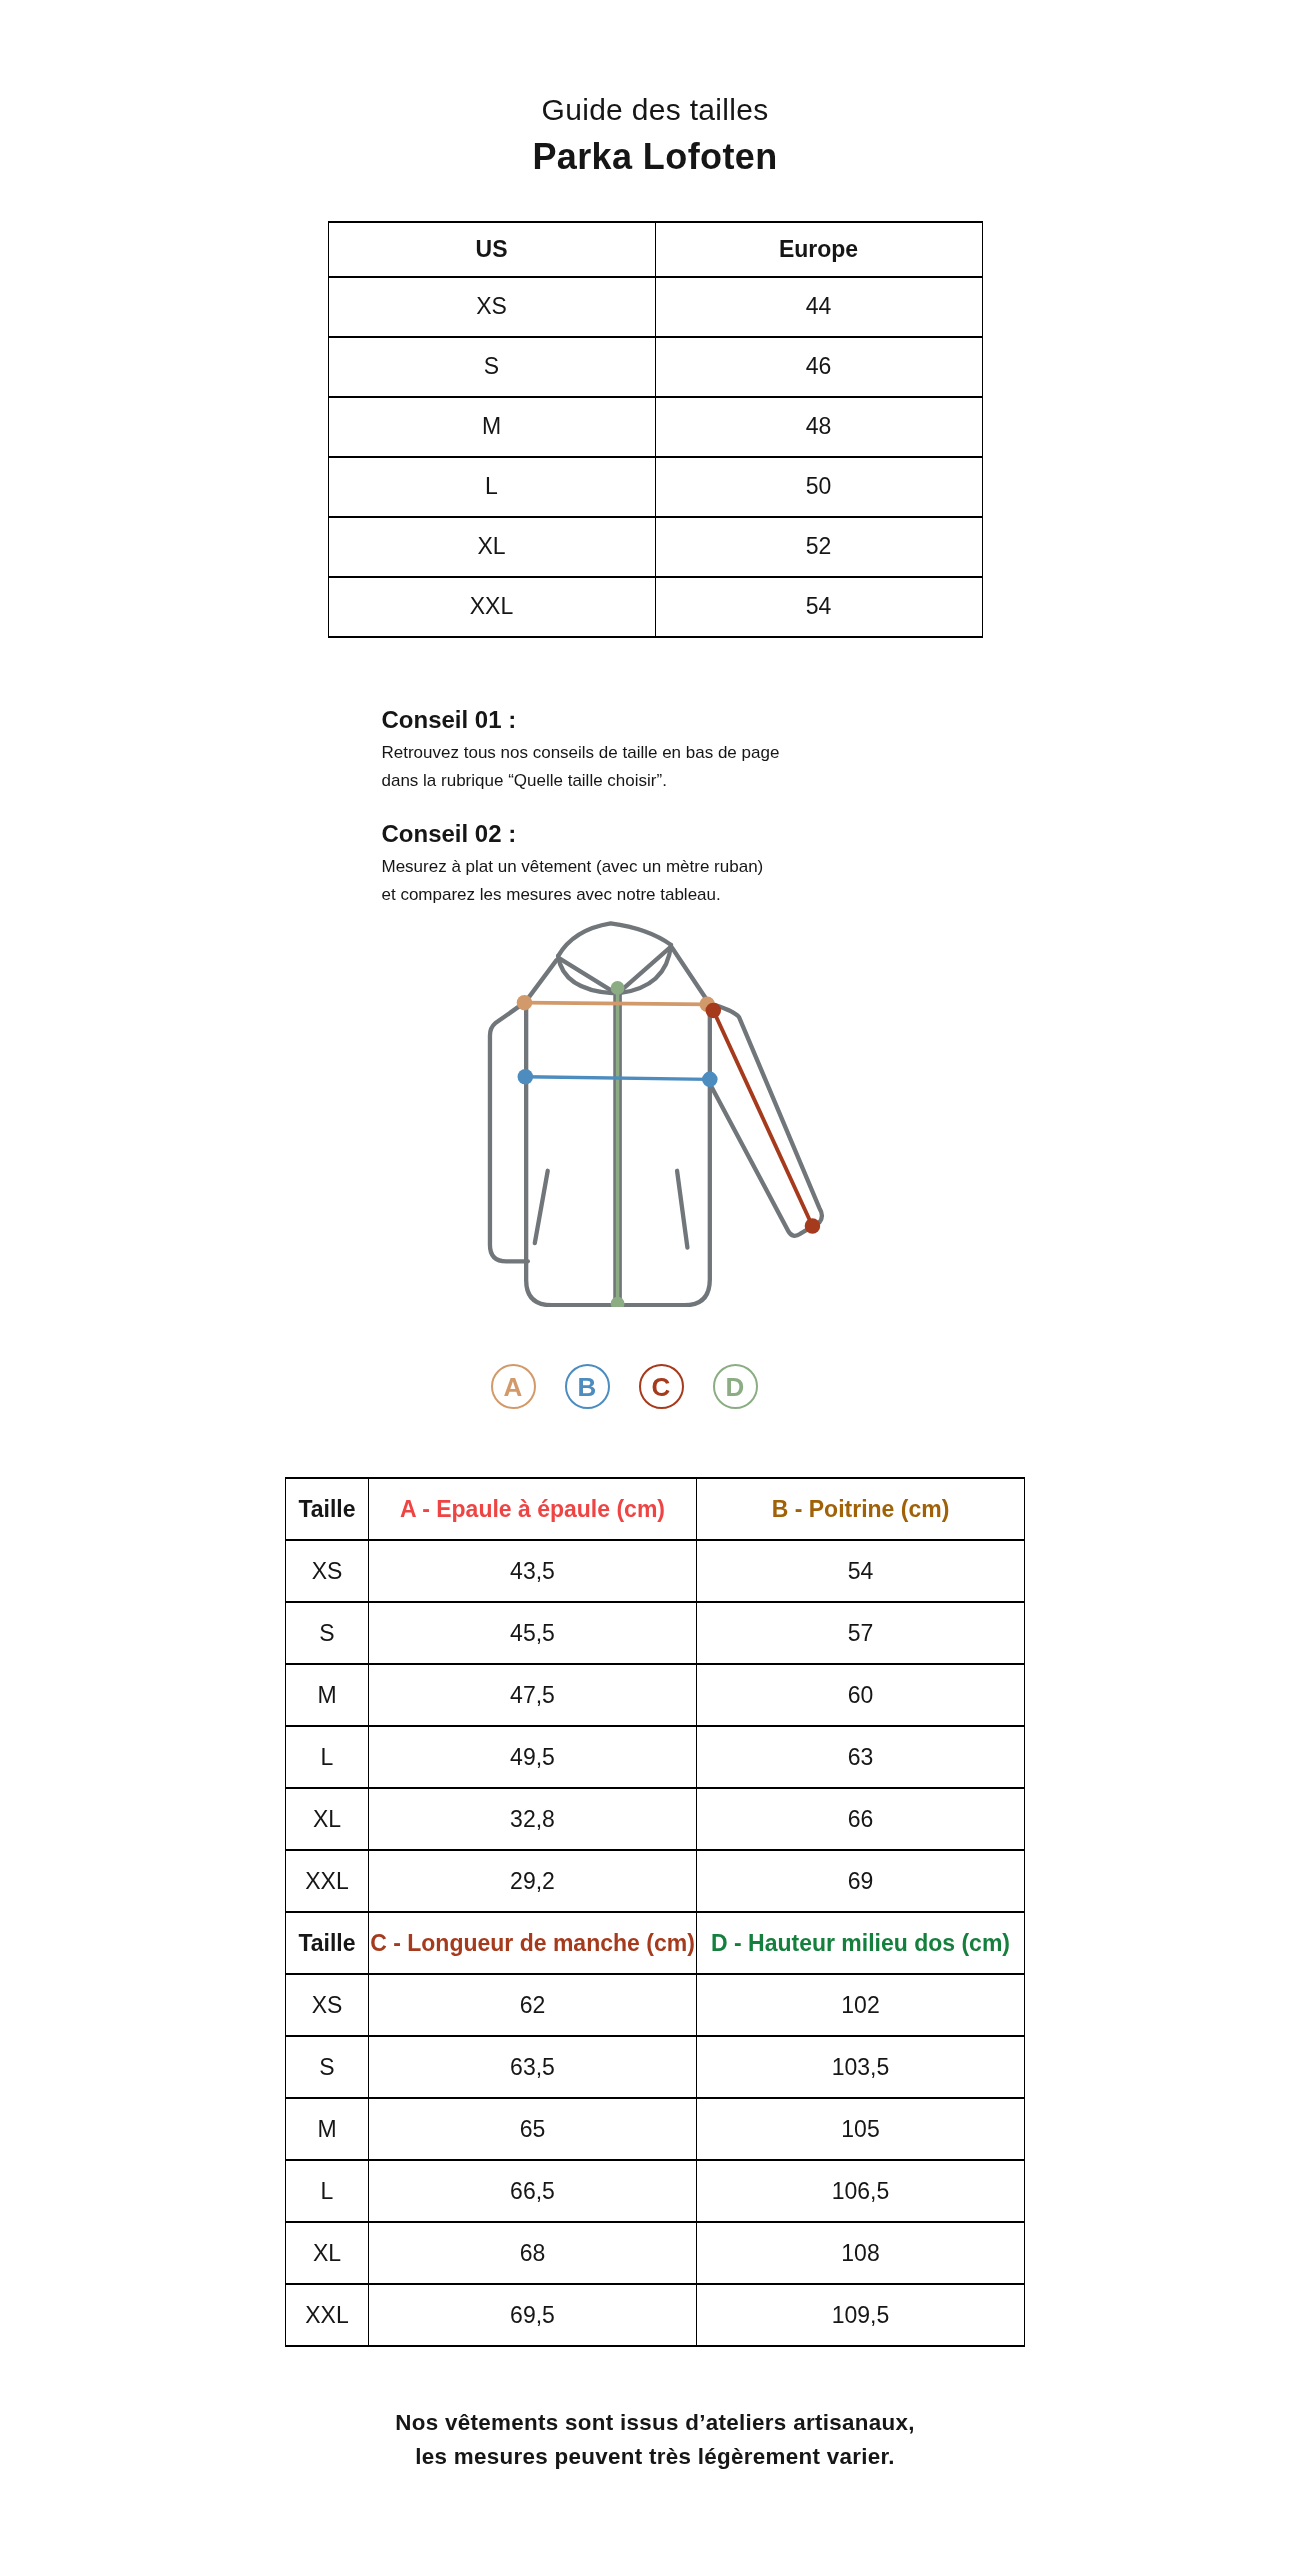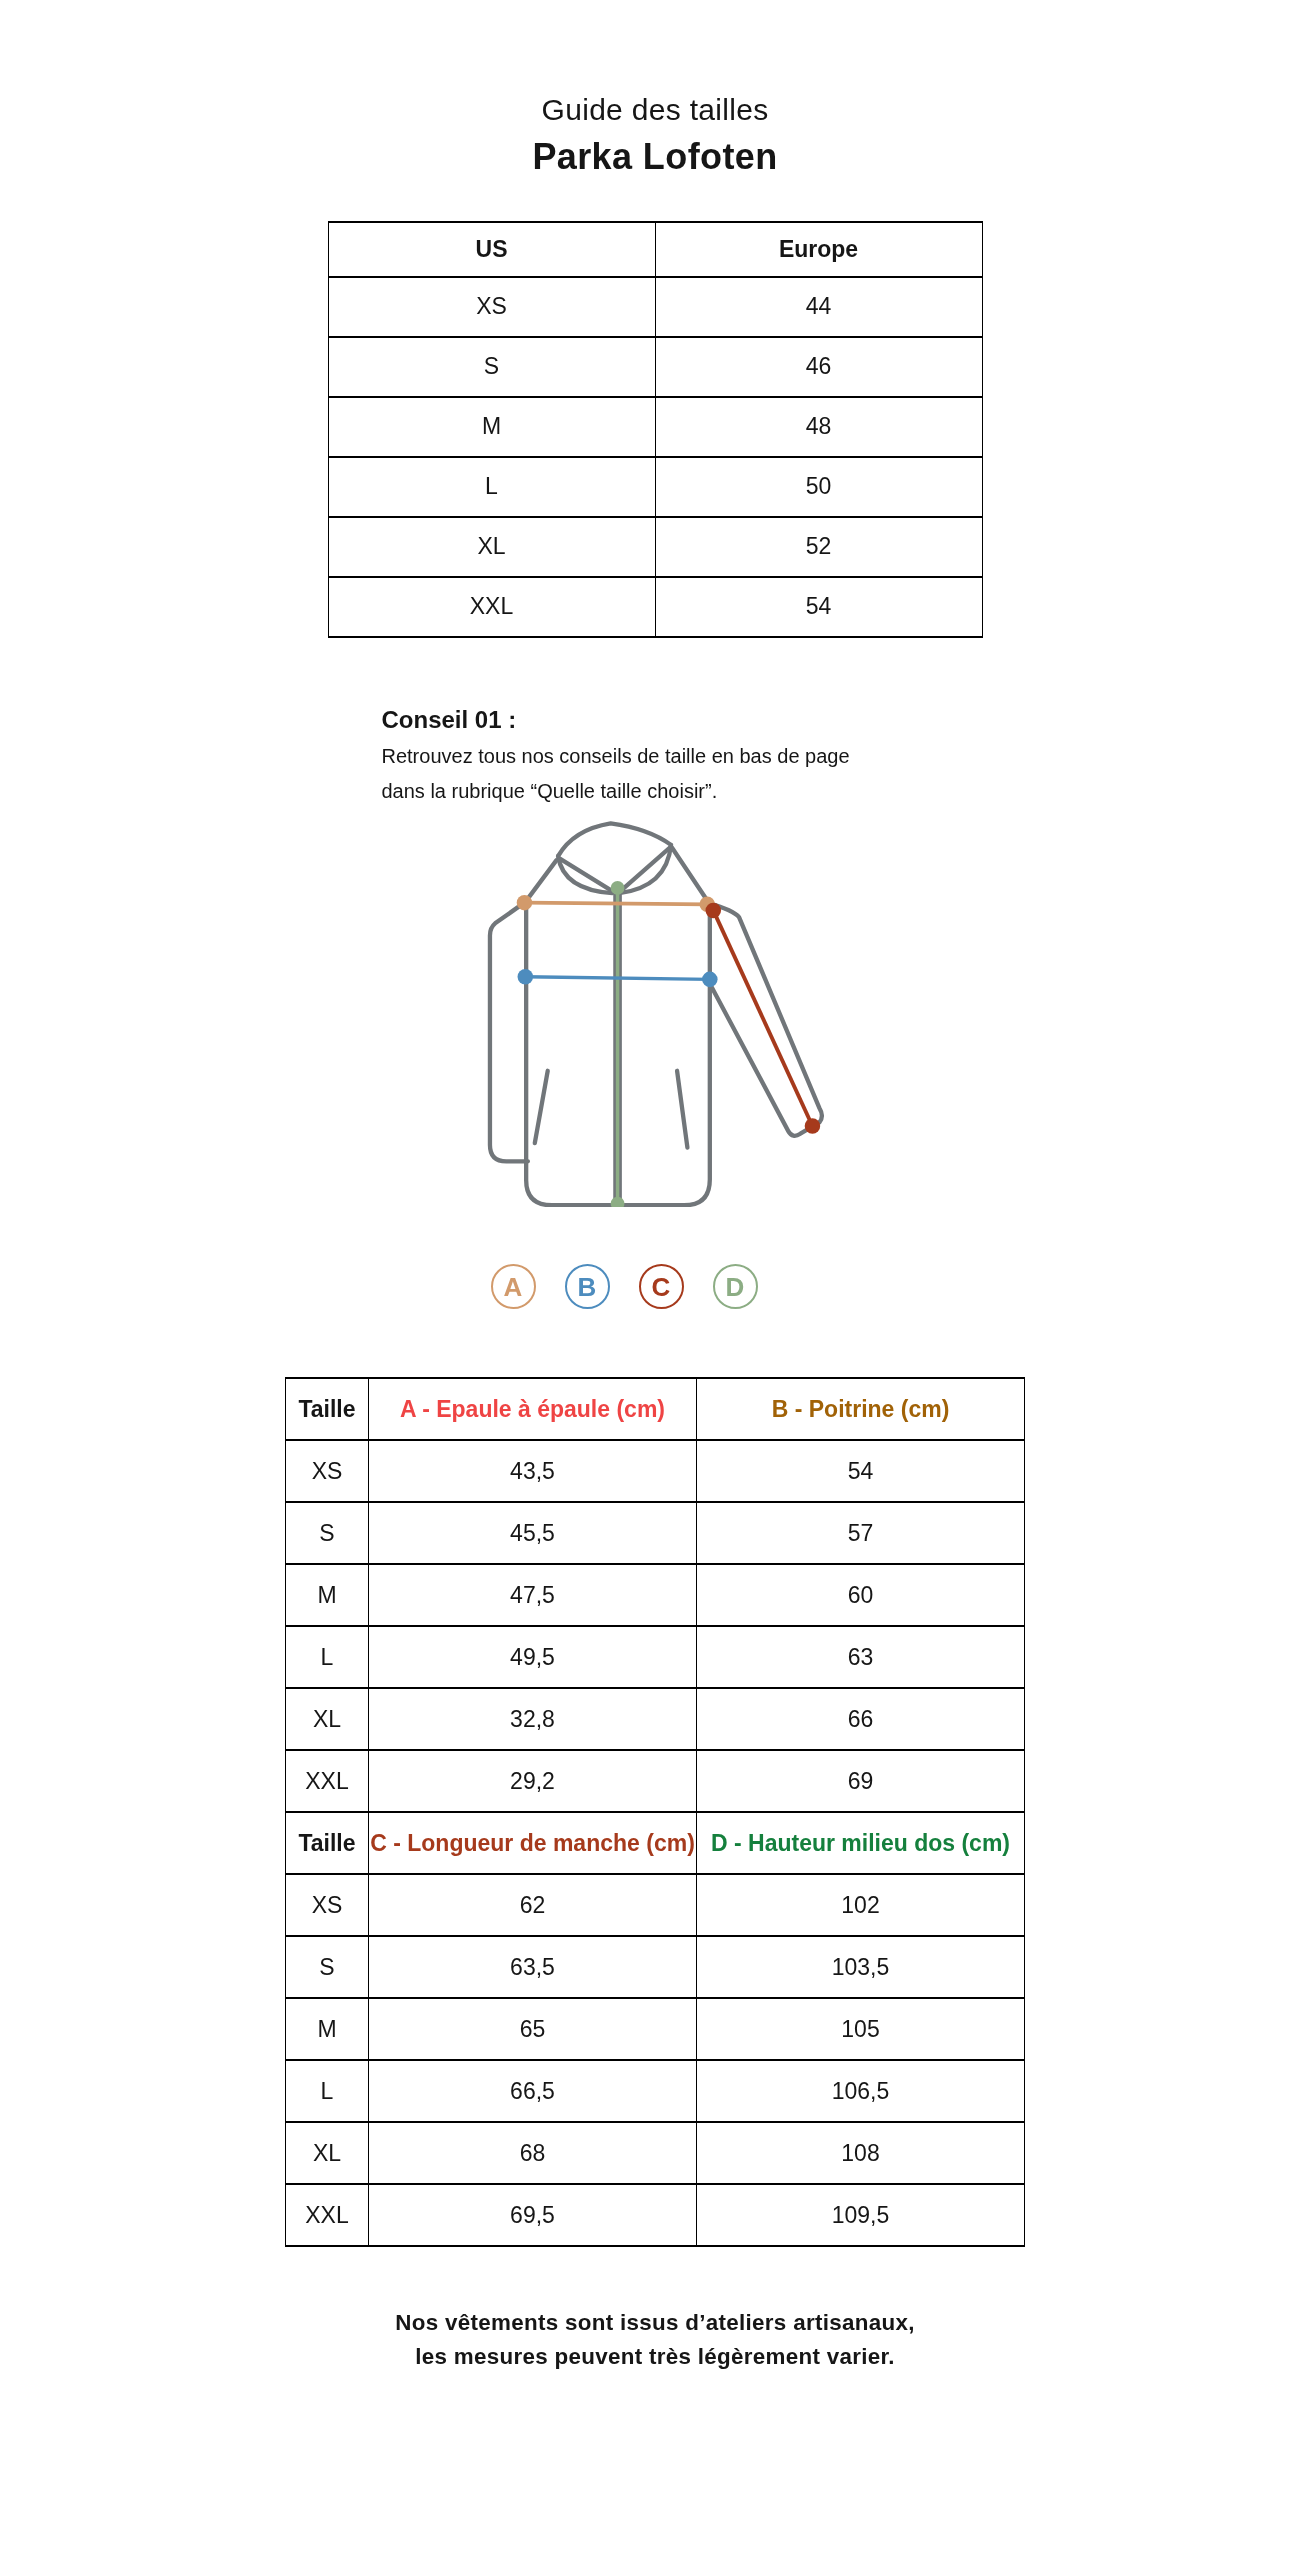--- a/index.html
+++ b/index.html
@@ -35,21 +35,21 @@
   .size-table th{height:53px;}
   .size-table td{height:58px;}
 
   .measure-table{width:739px;margin:68px auto 0;}
   .measure-table th,.measure-table td{height:60px;}
 
   
   .conseils{width:653px;margin:67px auto 9px;box-sizing:border-box;padding-left:53px;}
   .conseil + .conseil{margin-top:24px;}
   .c-label{margin:0 0 5.2px;font-size:24px;font-weight:700;line-height:29px;}
-  .c-text{margin:0;font-size:20px;font-weight:400;line-height:35px;white-space:pre-line;}
+  .c-text{margin:0;font-size:17px;font-weight:400;line-height:28px;white-space:pre-line;}
 
   
   .diagram{display:block;margin:10.3px auto 0;width:345px;height:388px;}
   .outline{fill:none;stroke:var(--outline,#71767A);stroke-width:5;stroke-linecap:round;stroke-linejoin:round;}
   .zip{fill:none;stroke:var(--outline,#71767A);stroke-width:4;stroke-linecap:round;}
 
   
   .badges{
     display:flex;justify-content:center;align-items:center;gap:29px;
     margin-top:57px;position:relative;left:-31px;
@@ -110,20 +110,25 @@
         </tr>
       </tbody>
   </table>
 
   <section class="conseils">
     <div class="conseil">
       <p class="c-label">Conseil 01 :</p>
       <p class="c-text">Retrouvez tous nos conseils de taille en bas de page
 dans la rubrique “Quelle taille choisir”.</p>
     </div>
+    <div class="conseil">
+      <p class="c-label">Conseil 02 :</p>
+      <p class="c-text">Mesurez à plat un vêtement (avec un mètre ruban)
+et comparez les mesures avec notre tableau.</p>
+    </div>
   </section>
 
   <svg class="diagram" viewBox="0 0 400 450" xmlns="http://www.w3.org/2000/svg" aria-hidden="true">
 
     <g>
       <path class="outline" d="M87,43 Q105,12 148,5 Q192,11 218,30"></path>
       <path class="outline" d="M87,43 Q93,82 150,86"></path>
       <path class="outline" d="M218,30 Q213,79 158,86"></path>
       <path class="outline" d="M89,46 L149,83"></path>
       <path class="outline" d="M217,33 L159,84"></path>

